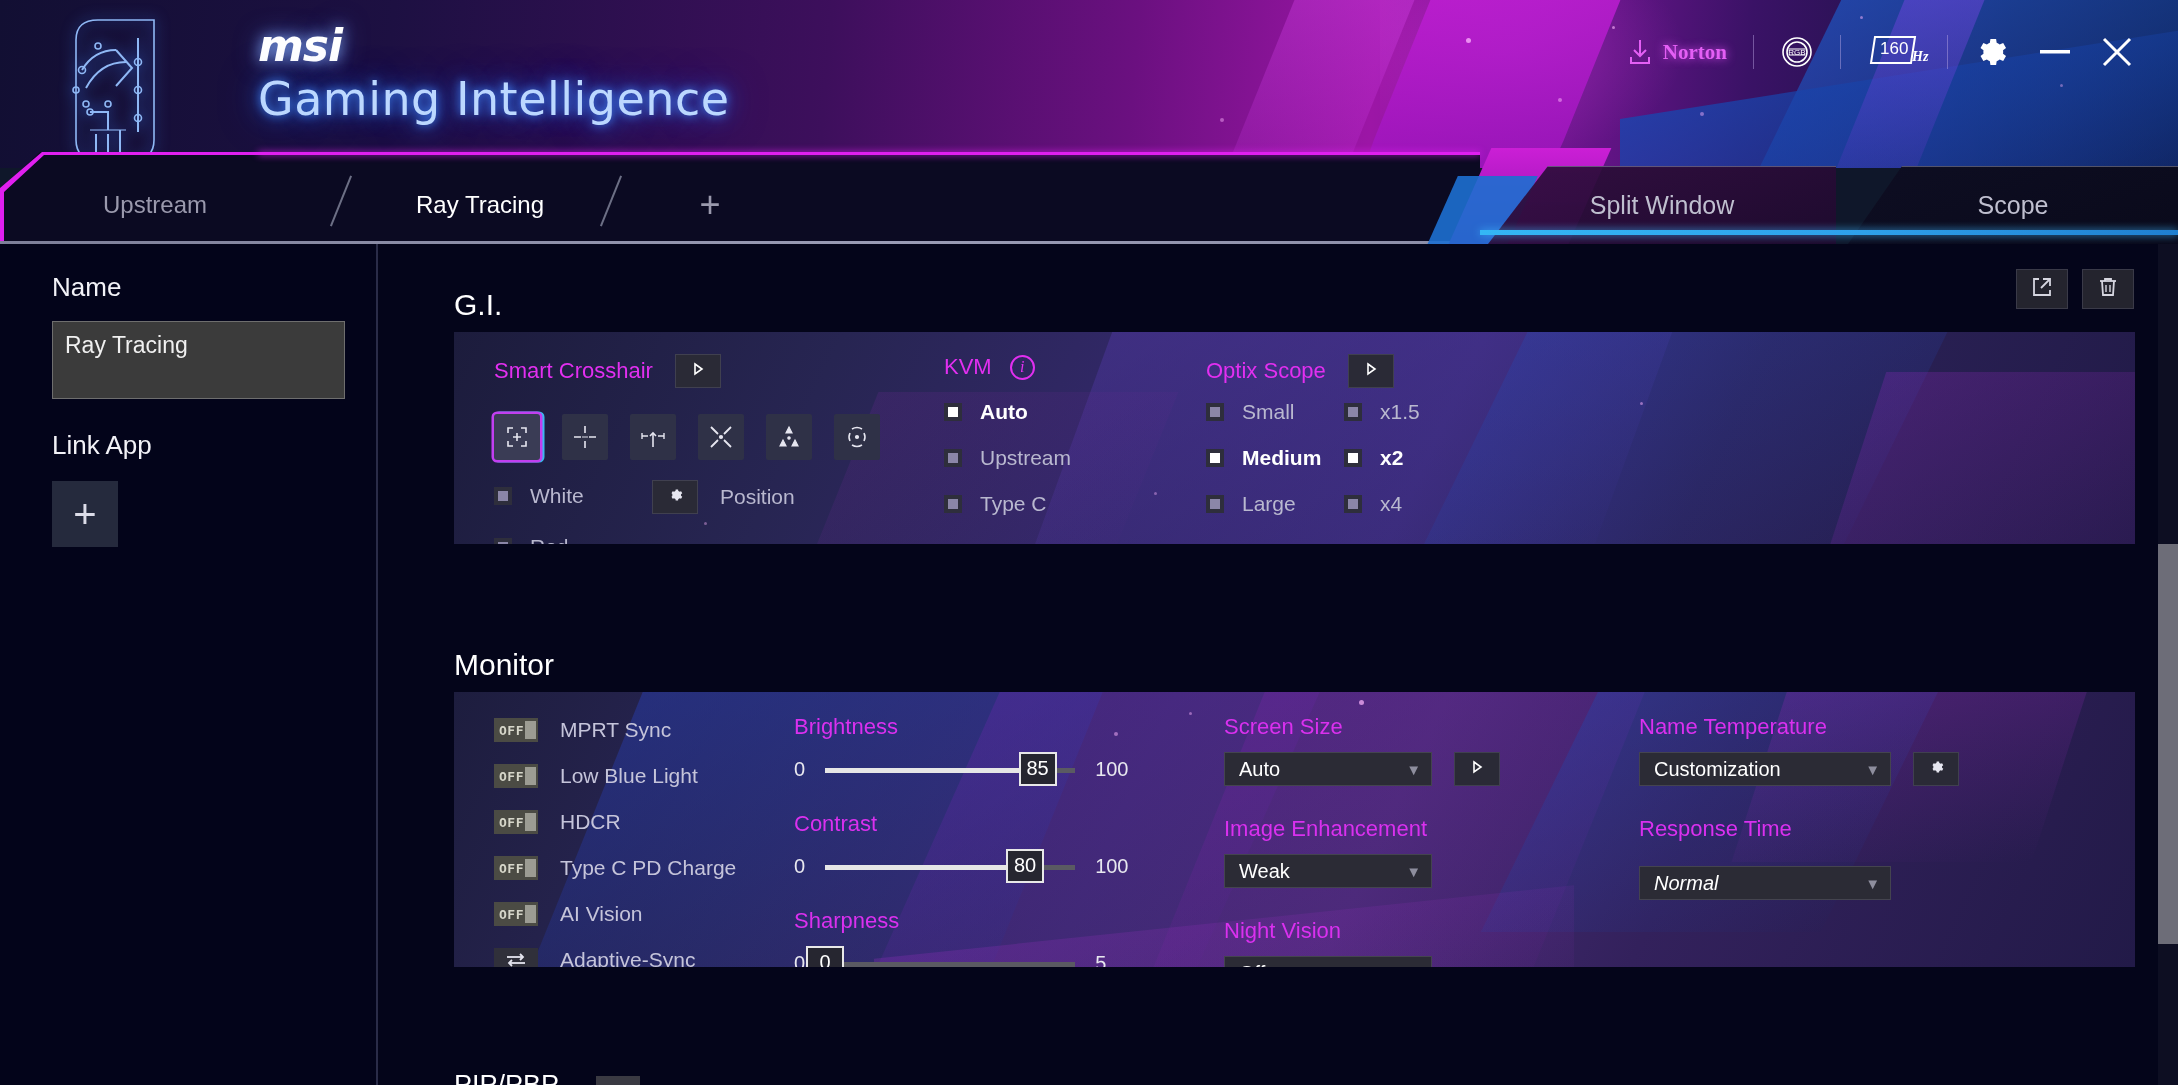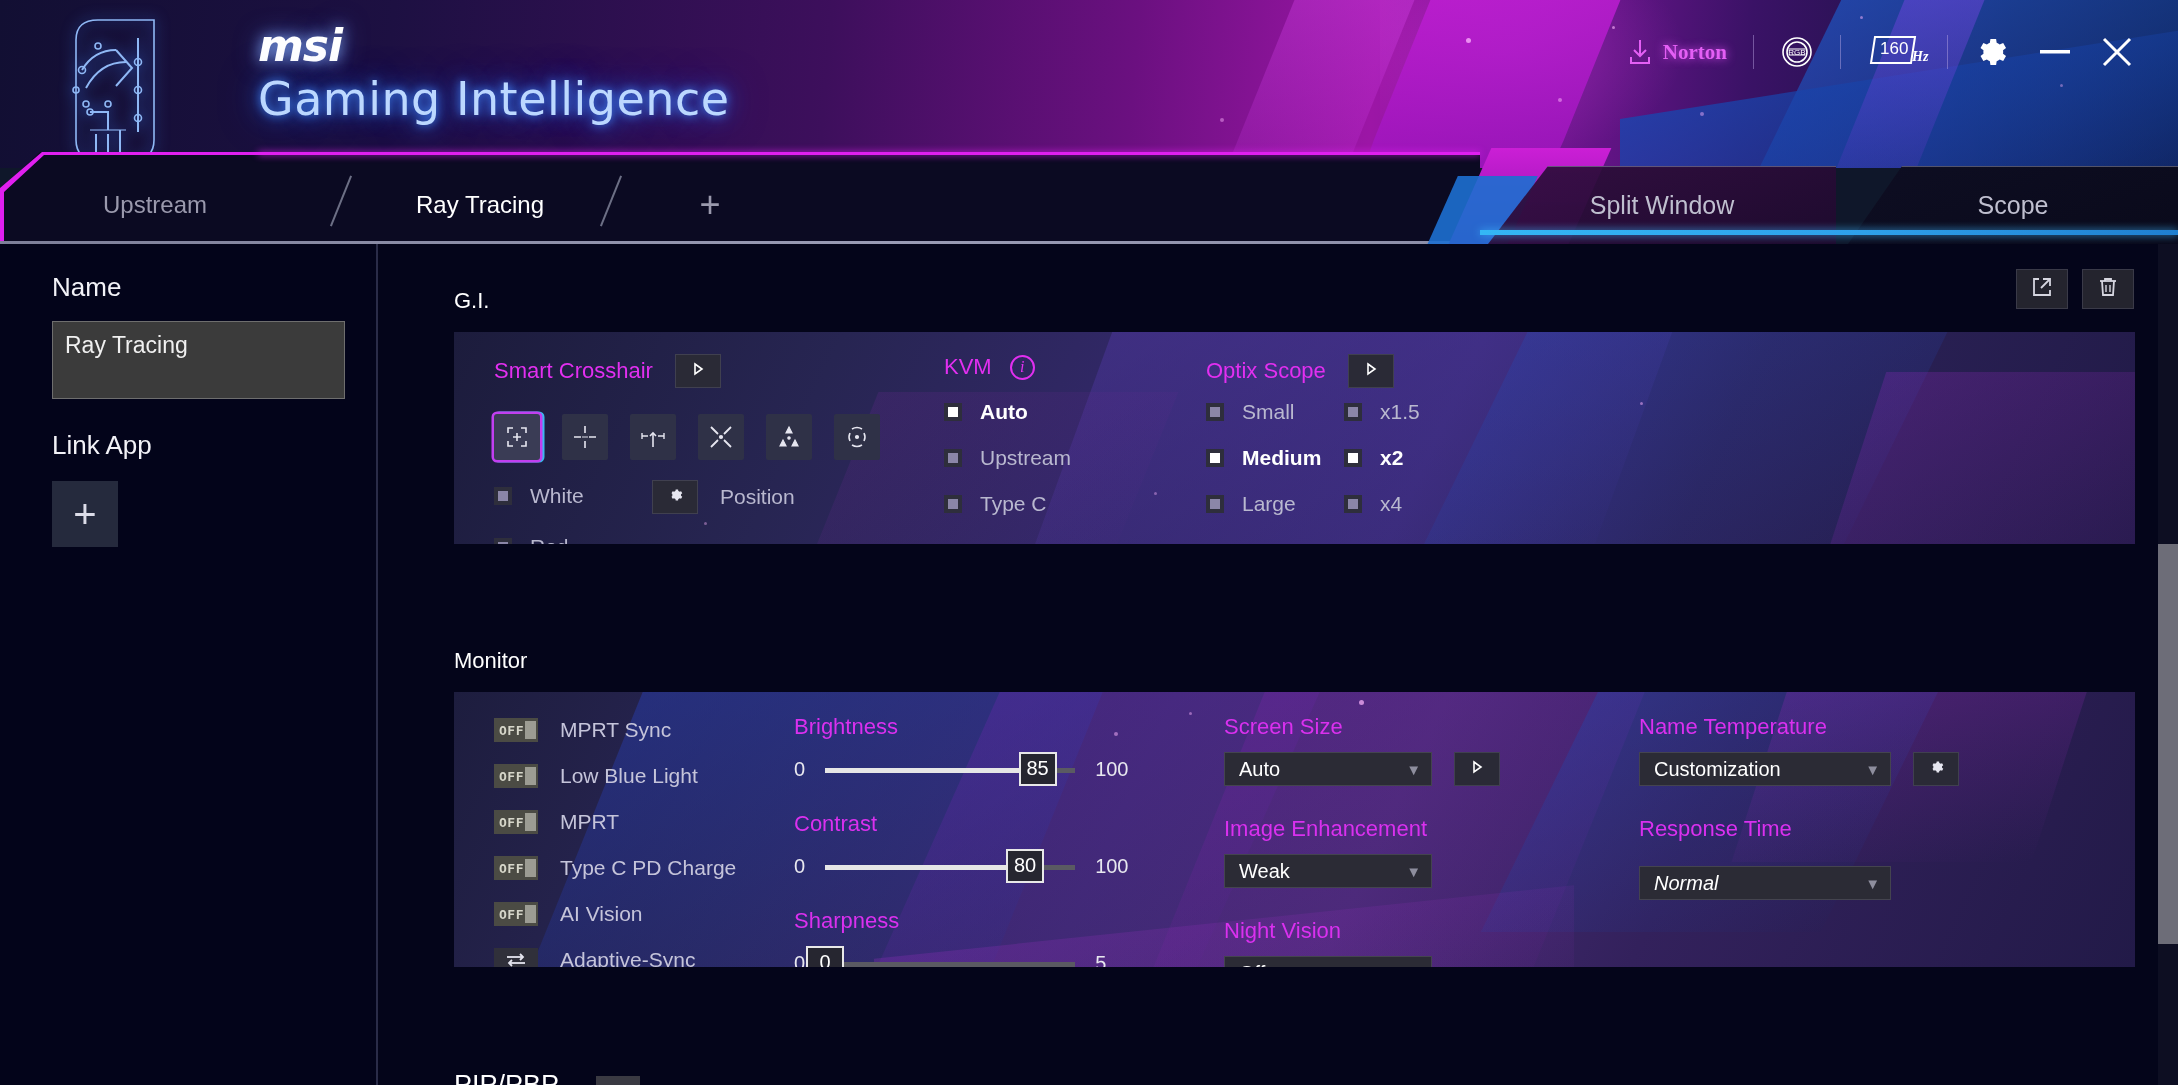--- a/index.html
+++ b/index.html
@@ -126,21 +126,21 @@
     color:#f0f0f0; font-size:23px; padding:10px 12px; line-height:1.2;
   }
   .link-plus {
     margin-top:20px; width:66px; height:66px; background:#252a3d;
     display:flex; align-items:center; justify-content:center; color:#dcdce8; font-size:40px; font-weight:300;
     cursor:pointer; line-height:1;
   }
 
   
   .main { position:absolute; left:378px; top:0; width:1800px; height:841px; overflow:hidden; }
-  .sec-title { color:#ffffff; font-size:22px; }
+  .sec-title { color:#ffffff; font-size:30px; }
 
   .act-btns { position:absolute; right:44px; top:25px; display:flex; gap:14px; }
   .act-btn { width:52px; height:40px; background:#24242e; border:1px solid #3a3a48;
     display:flex; align-items:center; justify-content:center; cursor:pointer; }
 
   
   .panel { position:relative; overflow:hidden; }
   .panel-bg { position:absolute; inset:0; pointer-events:none; }
 
   .gi-panel {
@@ -592,21 +592,21 @@
               <span class="tg-txt">OFF</span>
               <span class="tg-knob"></span>
             </span>
             <span class="tg-label">Low Blue Light</span>
           </div>
           <div style="display:flex;align-items:center;gap:22px;">
             <span class="tg">
               <span class="tg-txt">OFF</span>
               <span class="tg-knob"></span>
             </span>
-            <span class="tg-label">MPRT</span>
+            <span class="tg-label">HDCR</span>
           </div>
           <div style="display:flex;align-items:center;gap:22px;">
             <span class="tg">
               <span class="tg-txt">OFF</span>
               <span class="tg-knob"></span>
             </span>
             <span class="tg-label">Type C PD Charge</span>
           </div>
           <div style="display:flex;align-items:center;gap:22px;">
             <span class="tg">

